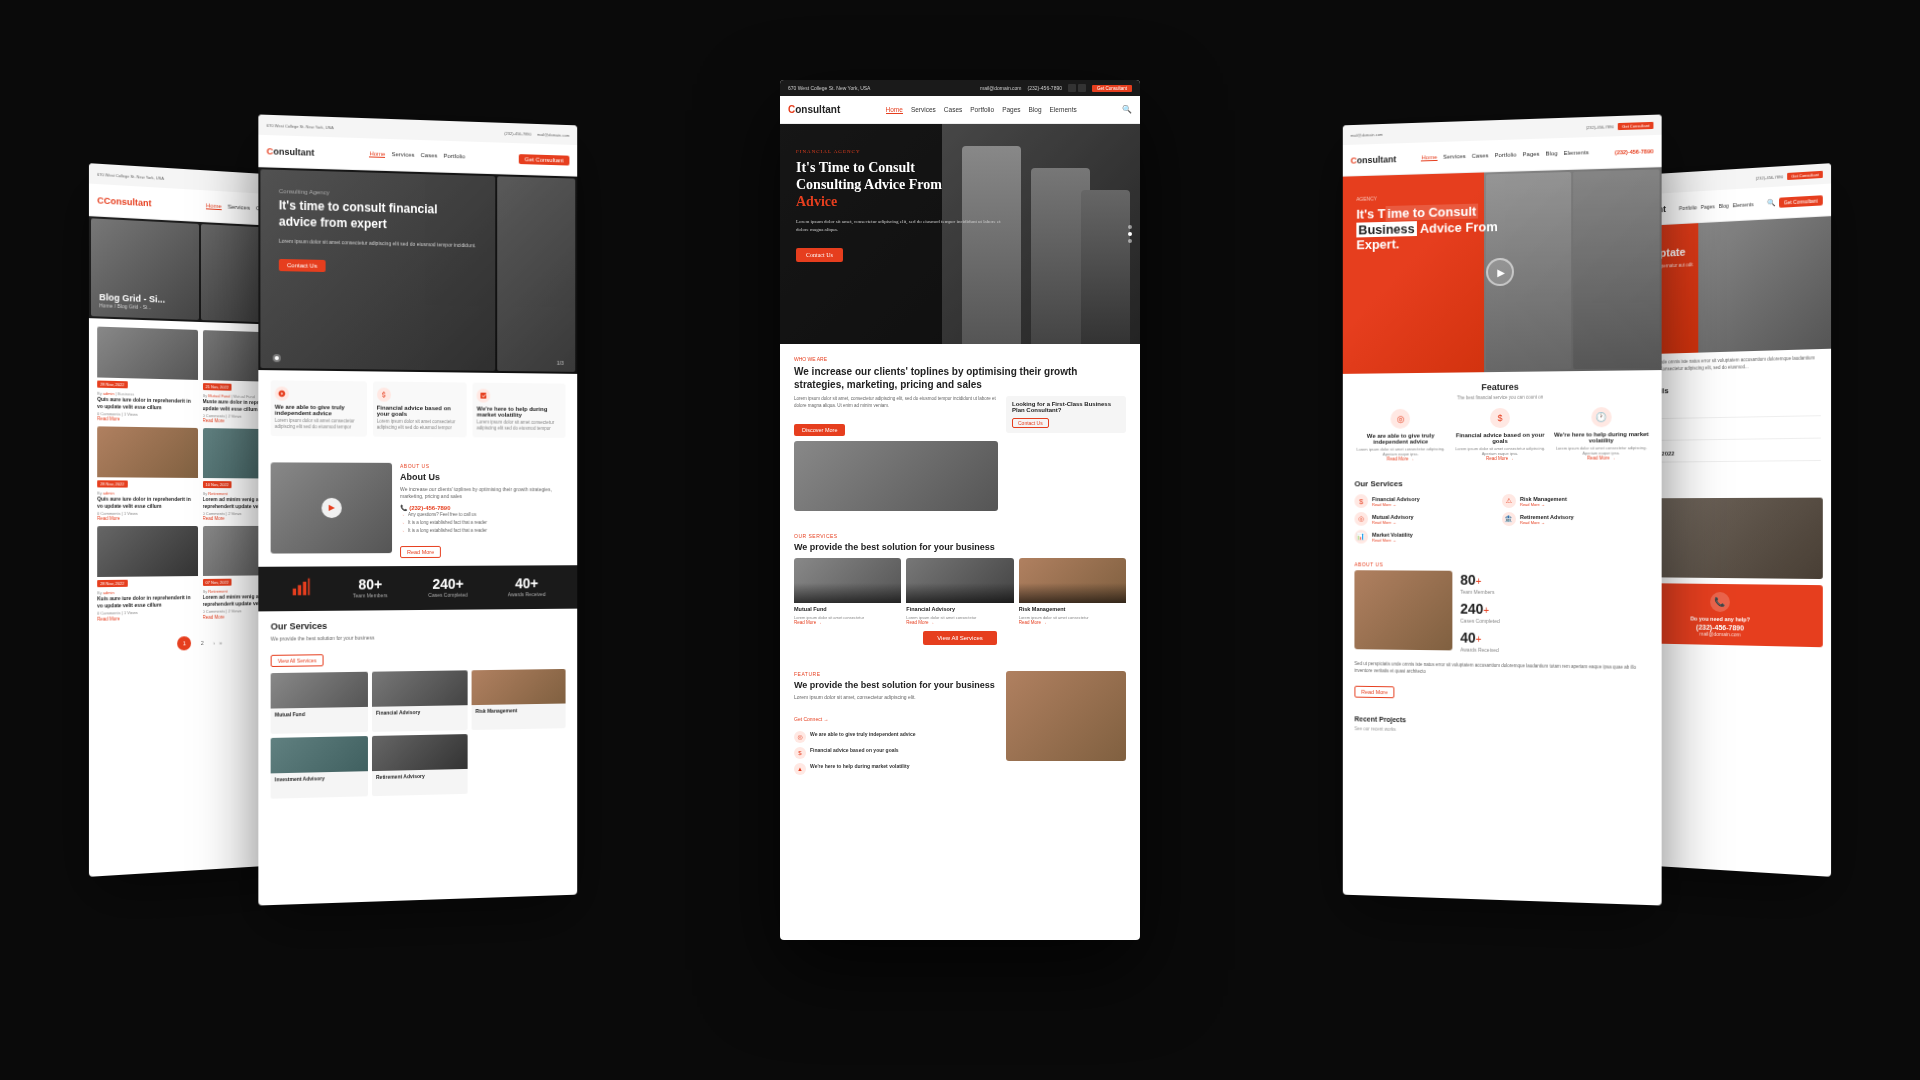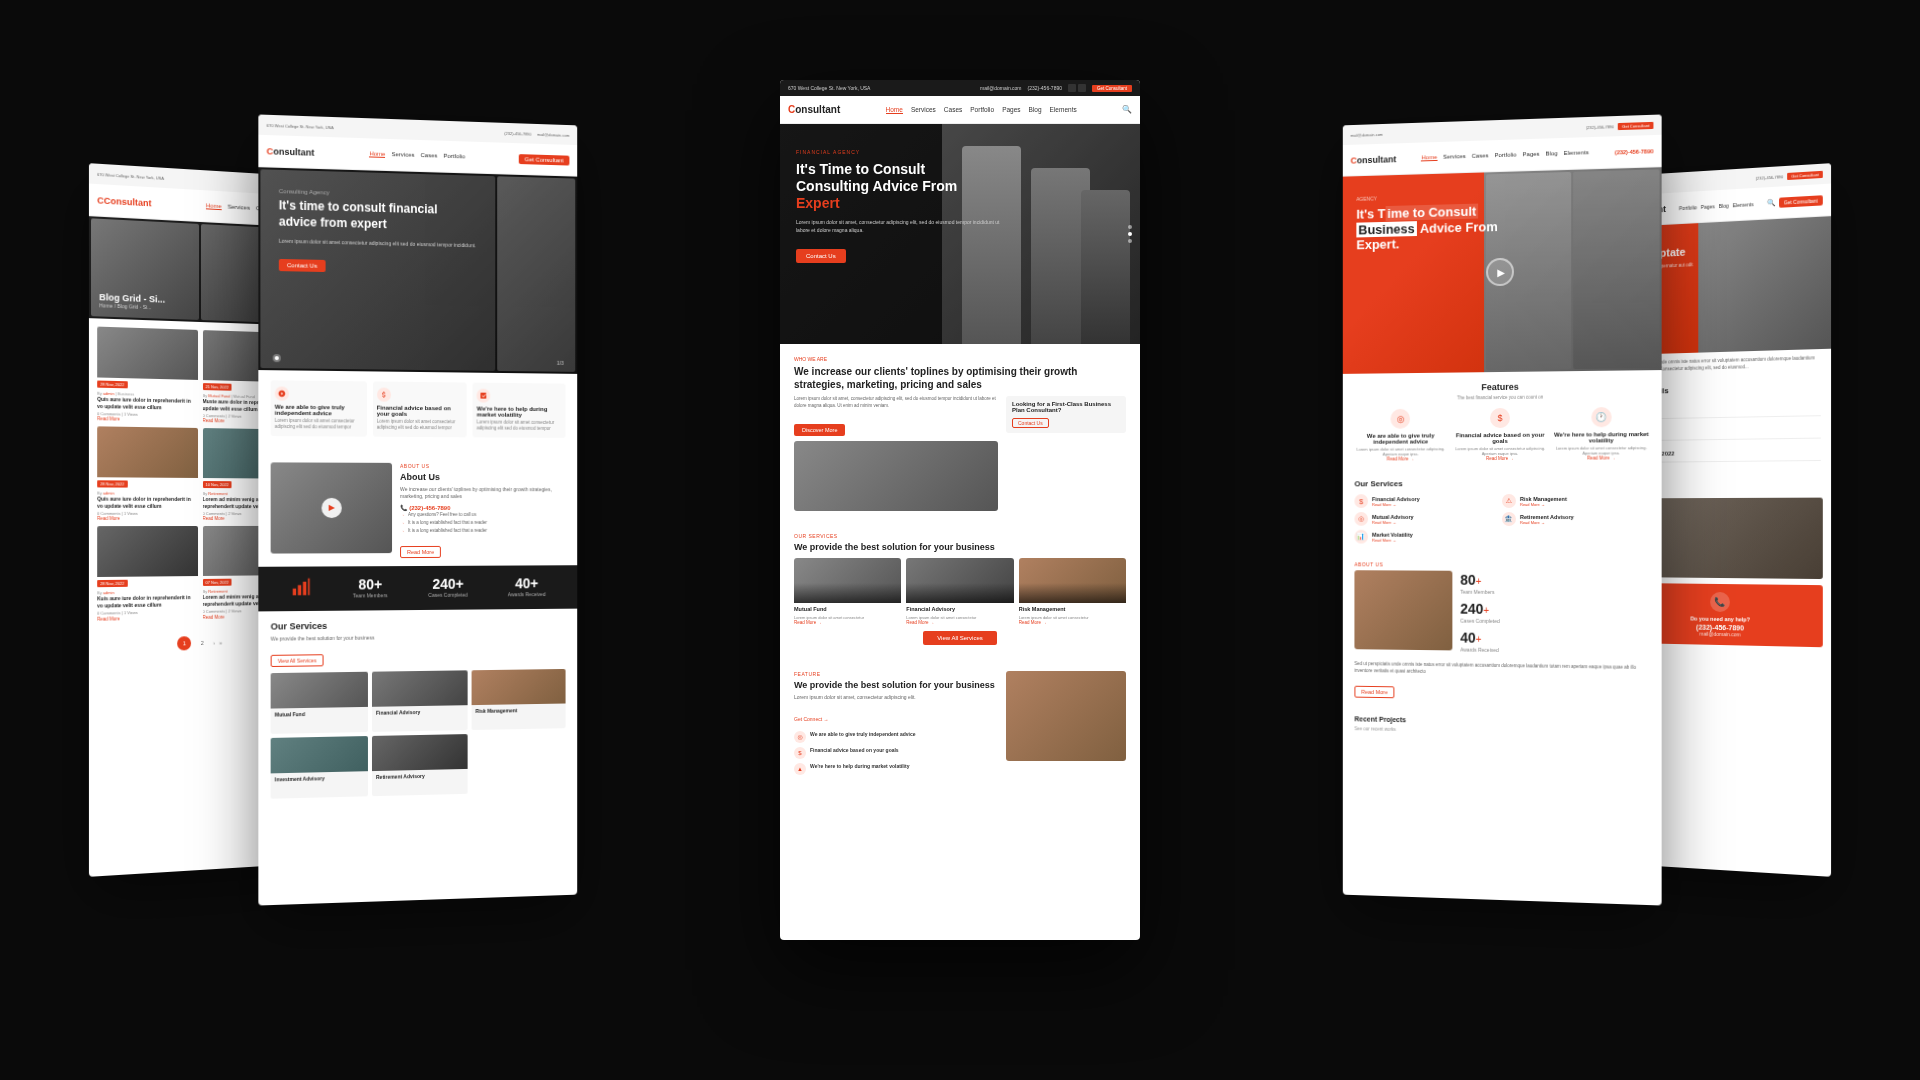--- a/index.html
+++ b/index.html
@@ -390,20 +390,21 @@
       position: absolute;
       inset: 0;
       background: rgba(0,0,0,0.5);
     }
     .center-hero-content {
       position: absolute;
       top: 25px;
       left: 16px;
       right: 130px;
       z-index: 2;
+      font-family: Liberation Serif, serif;
     }
     .center-hero-tag {
       font-size: 5px;
       color: #e63e1e;
       text-transform: uppercase;
       margin-bottom: 6px;
       letter-spacing: 1px;
     }
     .center-hero-title {
       font-size: 14px;
@@ -1273,21 +1274,21 @@
 
           <div style="position:absolute;bottom:0;left:10%;width:30%;height:90%;background:linear-gradient(180deg,#888,#555);border-radius:4px 4px 0 0;"></div>
           <div style="position:absolute;bottom:0;left:45%;width:30%;height:80%;background:linear-gradient(180deg,#777,#444);border-radius:4px 4px 0 0;"></div>
           <div style="position:absolute;bottom:0;left:70%;width:25%;height:70%;background:linear-gradient(180deg,#666,#333);border-radius:4px 4px 0 0;"></div>
         </div>
         <div class="center-hero-content">
           <div class="center-hero-tag">Financial Agency</div>
           <div class="center-hero-title">
             <span>It's Time to Consult</span><br>
             <span>Consulting Advice From</span><br>
-            <span style="color:#e63e1e;">Expert</span>
+            <span style="color:#e63e1e;">Advice</span>
           </div>
           <div class="center-hero-desc">Lorem ipsum dolor sit amet, consectetur adipiscing elit, sed do eiusmod tempor incididunt ut labore et dolore magna aliqua.</div>
           <div class="center-hero-btn">Contact Us</div>
         </div>
 
         <div style="position:absolute;right:8px;top:50%;transform:translateY(-50%);display:flex;flex-direction:column;gap:3px;z-index:3;">
           <div style="width:4px;height:4px;background:rgba(255,255,255,0.5);border-radius:50%;"></div>
           <div style="width:4px;height:4px;background:#fff;border-radius:50%;"></div>
           <div style="width:4px;height:4px;background:rgba(255,255,255,0.5);border-radius:50%;"></div>
         </div>

